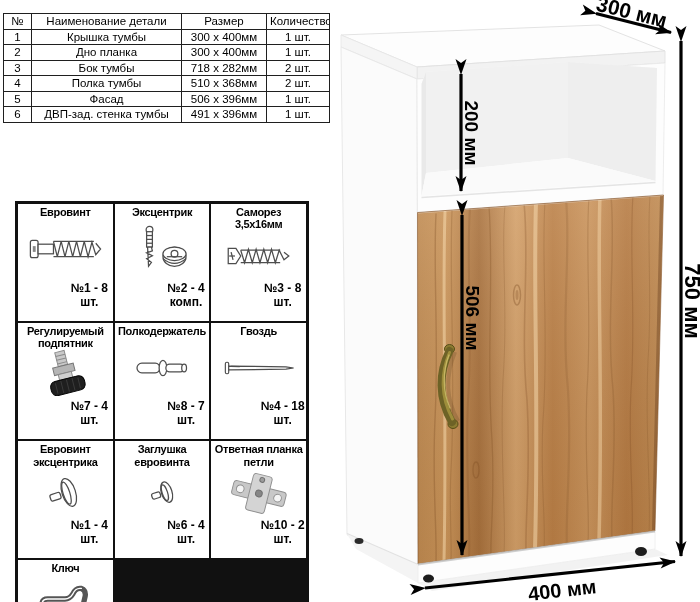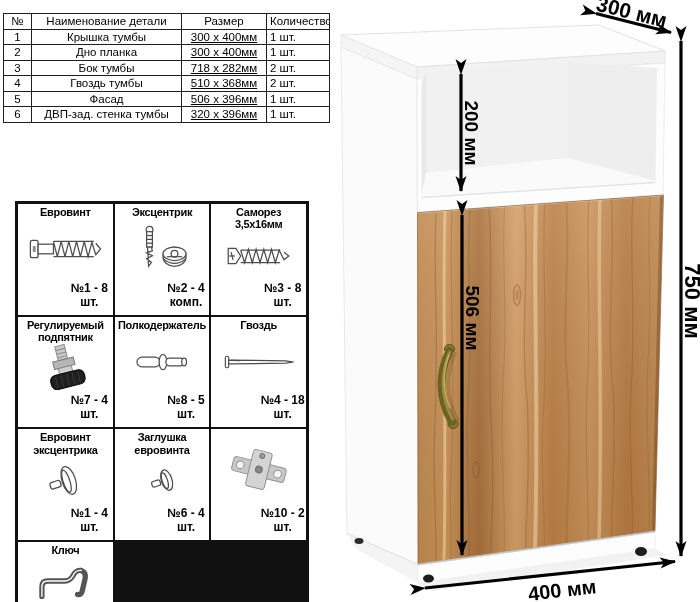--- a/index.html
+++ b/index.html
@@ -8,30 +8,30 @@
   .stage{position:absolute;inset:0;background:#fff;}
 
   
   table.parts{position:absolute;left:3px;top:13px;width:308px;
     border-collapse:collapse;font-size:11.5px;table-layout:fixed;}
   table.parts th,table.parts td{border:1.5px solid #1f1f1f;padding:0 3px;
     height:14.5px;line-height:1.05;white-space:nowrap;overflow:hidden;}
   table.parts th{font-weight:normal;text-align:center;}
   td.c-num{text-align:center;width:21px;}
   td.c-name{text-align:center;width:143px;}
-  td.c-size{text-align:center;width:78px;text-decoration:underline;}
-  td.c-qty{width:56px;}
+  td.c-size{text-align:center;width:78px;}
+  td.c-qty{text-align:center;width:56px;}
   th.h-num{width:21px}th.h-name{width:143px}th.h-size{width:78px}th.h-qty{width:56px}
 
   
   .hw{position:absolute;left:15px;top:201px;width:290px;height:397px;
       display:grid;grid-template-columns:repeat(3,1fr);grid-template-rows:repeat(4,1fr);
       border:2px solid #111;background:#111;grid-gap:0;}
   .hw-cell{background:#fff;border:1px solid #111;display:flex;flex-direction:column;
-      align-items:center;justify-content:space-between;padding:2px 1px 6px 1px;min-width:0;}
+      align-items:center;justify-content:space-between;padding:2px 1px 12px 1px;min-width:0;}
   .hw-title{font-weight:bold;font-size:11px;line-height:1.12;text-align:center;
       letter-spacing:-0.3px;}
   .hw-icon{flex:1;display:flex;align-items:center;justify-content:center;min-height:0;}
   .hw-qty{font-weight:bold;font-size:12px;text-align:center;margin-left:48px;}
 
   
   svg.cab{position:absolute;left:0;top:0;width:700px;height:602px;}
   .dim-label{font-weight:bold;fill:#000;}
 </style>
 </head>
@@ -62,34 +62,34 @@
           <td class="c-qty">1 шт.</td>
         </tr>
         <tr>
           <td class="c-num">3</td>
           <td class="c-name">Бок тумбы</td>
           <td class="c-size">718 х 282мм</td>
           <td class="c-qty">2 шт.</td>
         </tr>
         <tr>
           <td class="c-num">4</td>
-          <td class="c-name">Гвоздь тумбы</td>
+          <td class="c-name">Полка тумбы</td>
           <td class="c-size">510 х 368мм</td>
           <td class="c-qty">2 шт.</td>
         </tr>
         <tr>
           <td class="c-num">5</td>
           <td class="c-name">Фасад</td>
           <td class="c-size">506 х 396мм</td>
           <td class="c-qty">1 шт.</td>
         </tr>
         <tr>
           <td class="c-num">6</td>
           <td class="c-name">ДВП-зад. стенка тумбы</td>
-          <td class="c-size">320 х 396мм</td>
+          <td class="c-size">491 х 396мм</td>
           <td class="c-qty">1 шт.</td>
         </tr>
       </tbody>
   </table>
 
   <div class="hw" id="hw-grid">
       <div class="hw-cell">
         <div class="hw-title">Евровинт</div>
         <div class="hw-icon">
           <svg viewBox="0 0 80 52" width="80" height="50">
@@ -169,21 +169,21 @@
         <div class="hw-icon">
           <svg viewBox="0 0 80 52" width="80" height="50">
             <g stroke="#4d4d4d" fill="#fff" stroke-width="1.3">
    <rect x="14" y="21" width="24" height="10" rx="5"></rect>
    <ellipse cx="41" cy="26" rx="4" ry="8"></ellipse>
    <rect x="44" y="22" width="19" height="8" rx="4"></rect>
               <ellipse cx="63" cy="26" rx="2.5" ry="4"></ellipse>
             </g>
           </svg>
         </div>
-        <div class="hw-qty">№8 - 5 шт.</div>
+        <div class="hw-qty">№8 - 7 шт.</div>
       </div>
       <div class="hw-cell">
         <div class="hw-title">Гвоздь</div>
         <div class="hw-icon">
           <svg viewBox="0 0 80 52" width="80" height="50">
             <g stroke="#4d4d4d" fill="#fff" stroke-width="1.2">
    <rect x="5" y="20" width="3.5" height="12" rx="1.5"></rect>
    <polygon points="8.5,24 68,24.8 76,26 68,27.2 8.5,28"></polygon>
    <line x1="11" y1="24.3" x2="20" y2="24.5"></line>
             </g>
@@ -211,20 +211,21 @@
             <g stroke="#4d4d4d" fill="#fff" stroke-width="1.3" transform="rotate(-18 42 26)">
    <rect x="29" y="23" width="9" height="6" rx="2"></rect>
    <ellipse cx="45" cy="26" rx="5.5" ry="11"></ellipse>
               <ellipse cx="43" cy="26" rx="2.8" ry="8.5"></ellipse>
             </g>
           </svg>
         </div>
         <div class="hw-qty">№6 - 4 шт.</div>
       </div>
       <div class="hw-cell">
+        <div class="hw-title">Ответная планка петли</div>
         <div class="hw-icon">
           <svg viewBox="0 0 80 52" width="80" height="50">
             <g transform="rotate(14 40 26)">
    <rect x="12" y="19" width="56" height="15" rx="3" fill="#c8c8c8" stroke="#8f8f8f"></rect>
    <rect x="30" y="7" width="20" height="39" rx="3" fill="#d4d4d4" stroke="#8f8f8f"></rect>
    <circle cx="20" cy="26.5" r="4" fill="#f5f5f5" stroke="#8f8f8f"></circle>
    <circle cx="60" cy="26.5" r="4" fill="#f5f5f5" stroke="#8f8f8f"></circle>
    <circle cx="40" cy="26.5" r="3.5" fill="#868686" stroke="#6e6e6e"></circle>
    <circle cx="40" cy="12" r="2.5" fill="#9c9c9c" stroke="#6e6e6e"></circle>
             </g>

